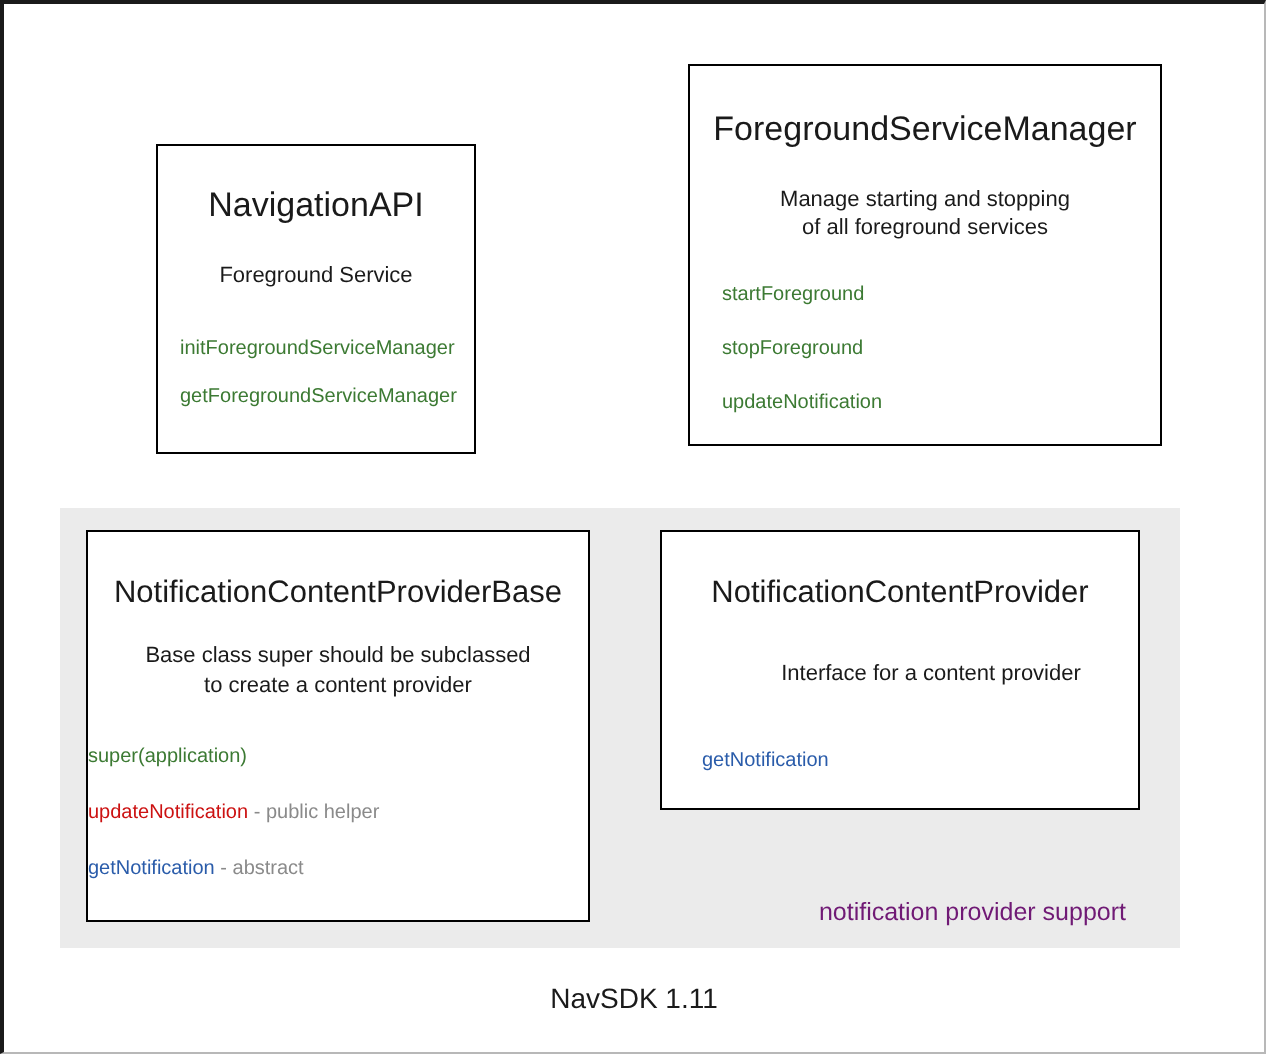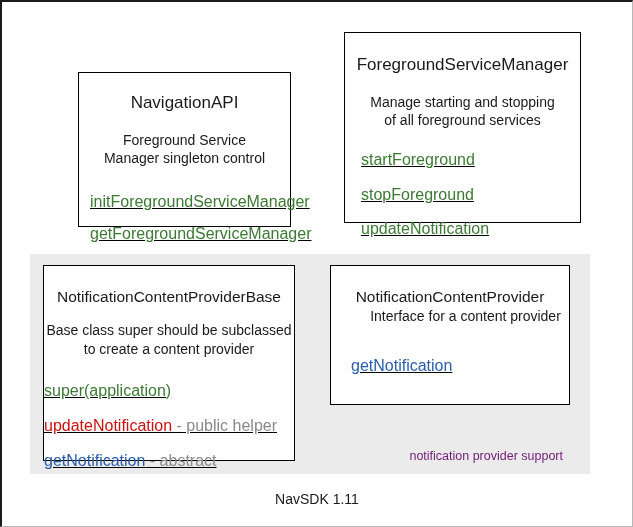--- a/index.html
+++ b/index.html
@@ -38,43 +38,42 @@
     color: #1a1a1a;
     font-weight: 400;
     line-height: 1.15;
     white-space: nowrap;
   }
   .class-title.small {
     font-size: 15.5px;
   }
 
   .class-desc {
-    font-size: 14px;
+    font-size: 11px;
     color: #1a1a1a;
     line-height: 1.35;
   }
 
   .member-list {
     text-align: left;
     box-sizing: border-box;
   }
   .member {
-    font-size: 16px;
+    font-size: 10px;
     line-height: 1.2;
     white-space: nowrap;
-    text-decoration: underline;
   }
   .member-name.green  { color: #3c7a33; }
   .member-name.red    { color: #cc1111; }
   .member-name.blue   { color: #2a5caa; }
   .member-note        { color: #8a8a8a; }
 
   
   #box-navigation-api {
-    left: 76px;  top: 70px;  width: 213px; height: 155px;
+    left: 76px;  top: 70px;  width: 160px; height: 155px;
   }
   #box-navigation-api .class-title { margin-top: 20px; }
   #box-navigation-api .class-desc  { margin-top: 18px; }
   #box-navigation-api .member-list { margin-top: 24px; padding-left: 11px; }
   #box-navigation-api .member      { margin-bottom: 12px; }
 
   #box-foreground-service-manager {
     left: 342px; top: 30px; width: 237px; height: 191px;
   }
   #box-foreground-service-manager .class-title { margin-top: 22px; }
@@ -101,42 +100,41 @@
   }
   #box-notification-content-provider-base .class-title { margin-top: 22px; }
   #box-notification-content-provider-base .class-desc  { margin-top: 15px; }
   #box-notification-content-provider-base .member-list { margin-top: 22px; }
   #box-notification-content-provider-base .member      { margin-bottom: 16px; }
 
   #box-notification-content-provider {
     left: 300px; top: 11px; width: 240px; height: 140px;
   }
   #box-notification-content-provider .class-title { margin-top: 22px; }
-  #box-notification-content-provider .class-desc  { margin-top: 1px; padding-left: 31px; }
+  #box-notification-content-provider .class-desc  { margin-top: 24px; padding-left: 31px; }
   #box-notification-content-provider .member-list { margin-top: 30px; padding-left: 20px; }
 
   #footer-caption {
     position: absolute;
     left: 0; right: 0;
     top: 489px;
     text-align: center;
     font-size: 14px;
     color: #1a1a1a;
   }
 </style>
 </head>
 <body>
 
 <div id="diagram-root">
 
   <div class="class-box" id="box-navigation-api">
     <div class="class-title">NavigationAPI</div>
     <div class="class-desc">
       <div>Foreground Service</div>
-      <div>Manager singleton control</div>
     </div>
     <div class="member-list">
       <div class="member">
         <span class="member-name green">initForegroundServiceManager</span><span class="member-note"></span>
       </div>
       <div class="member">
         <span class="member-name green">getForegroundServiceManager</span><span class="member-note"></span>
       </div>
     </div>
   </div>

